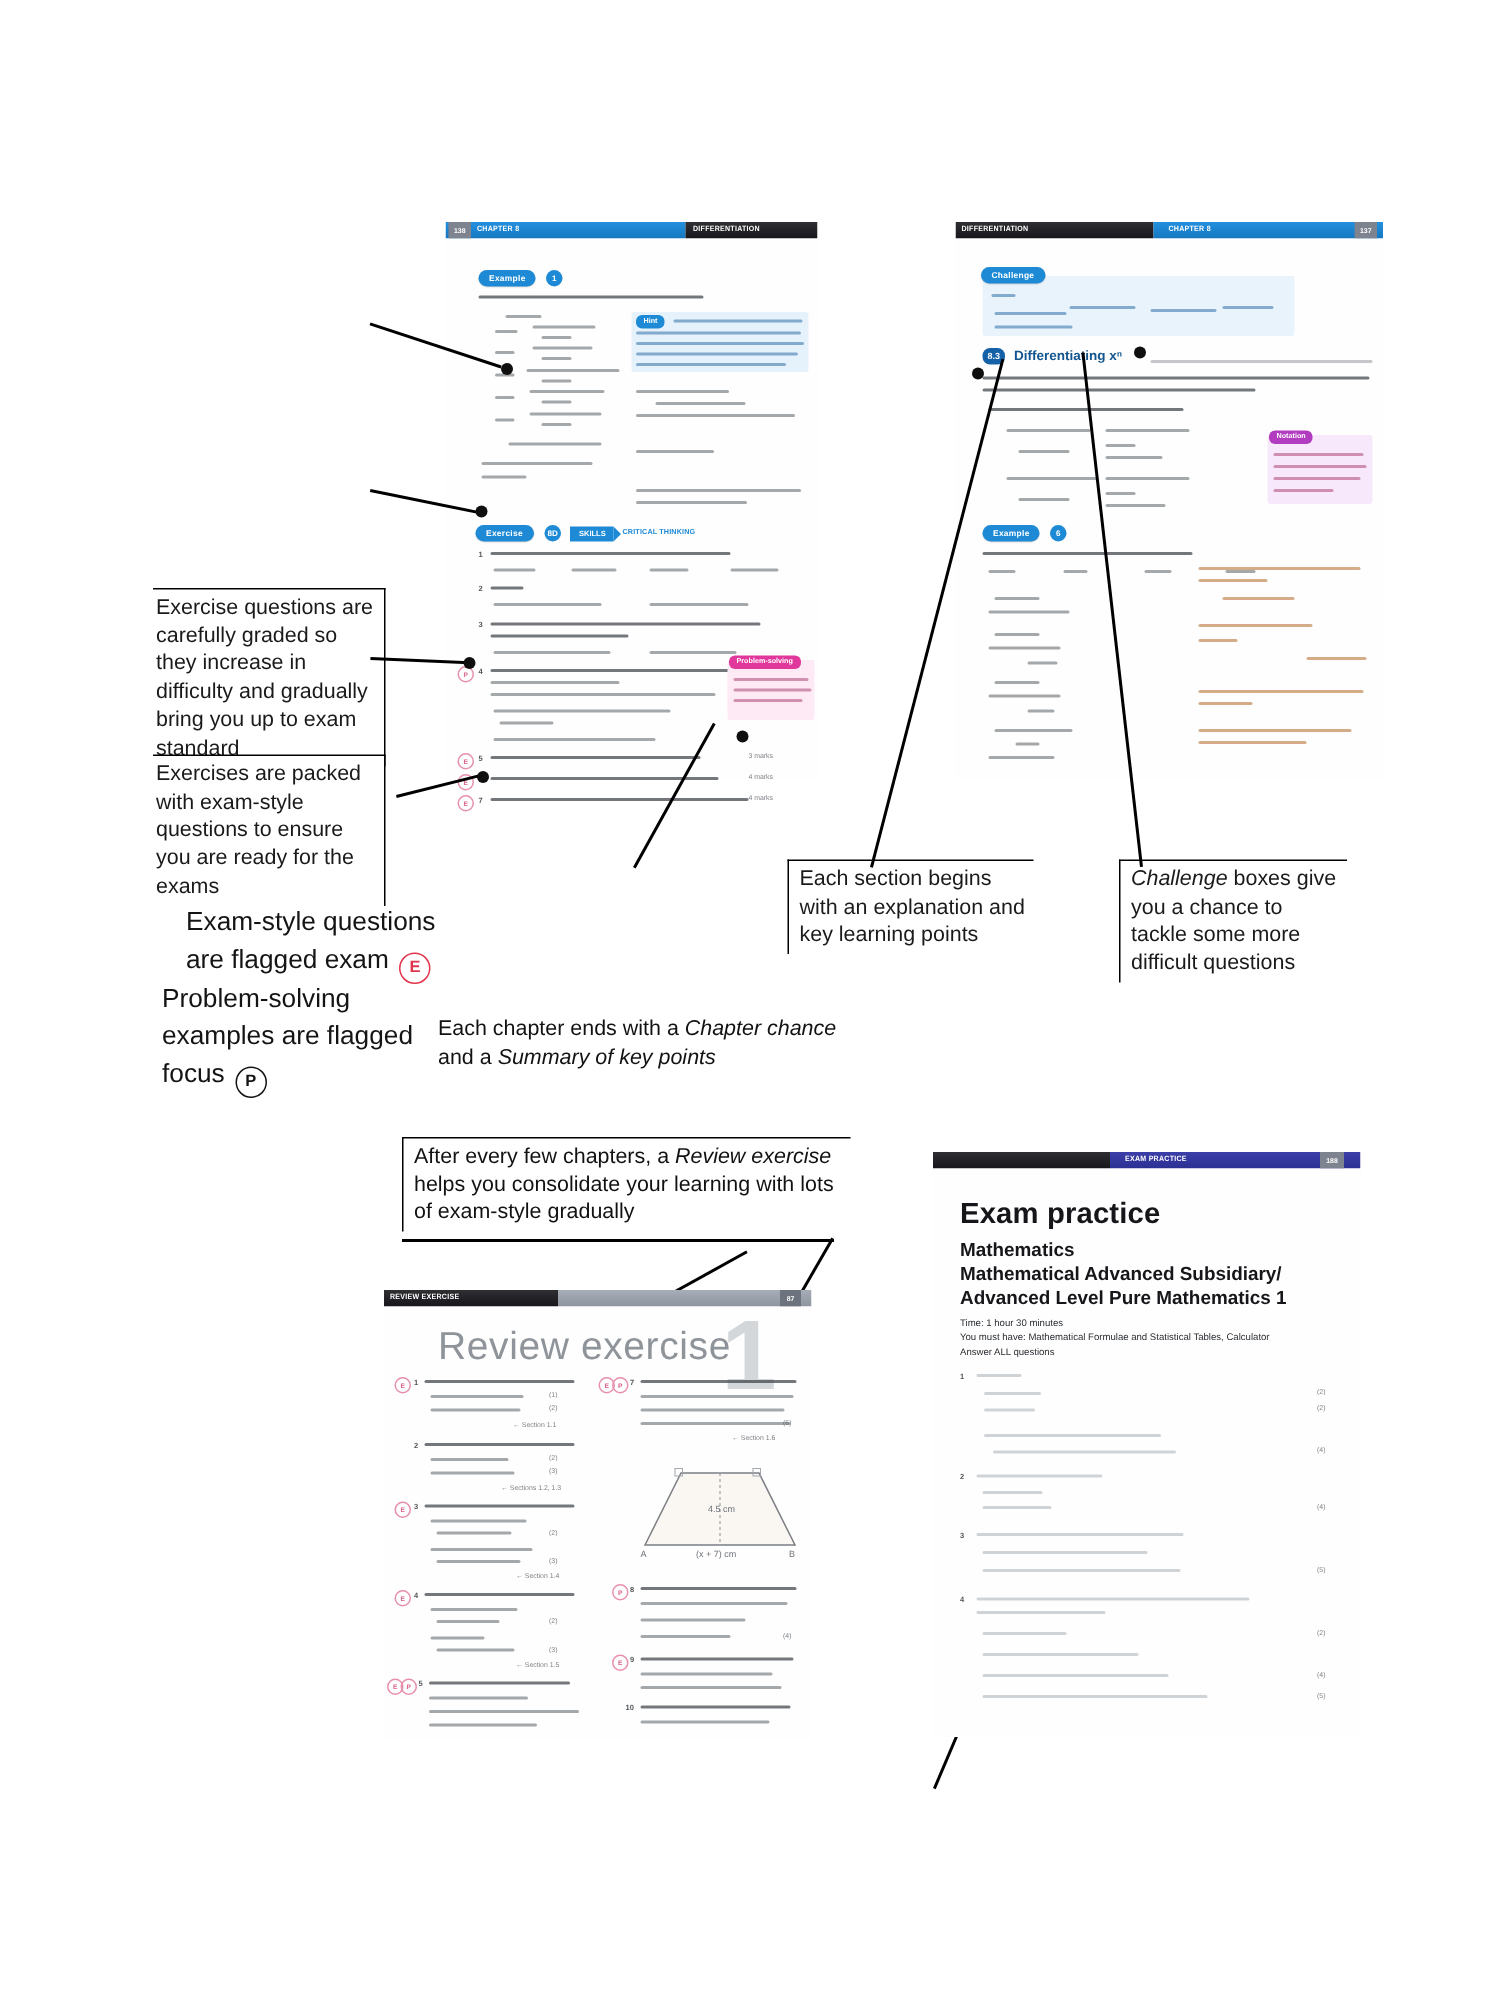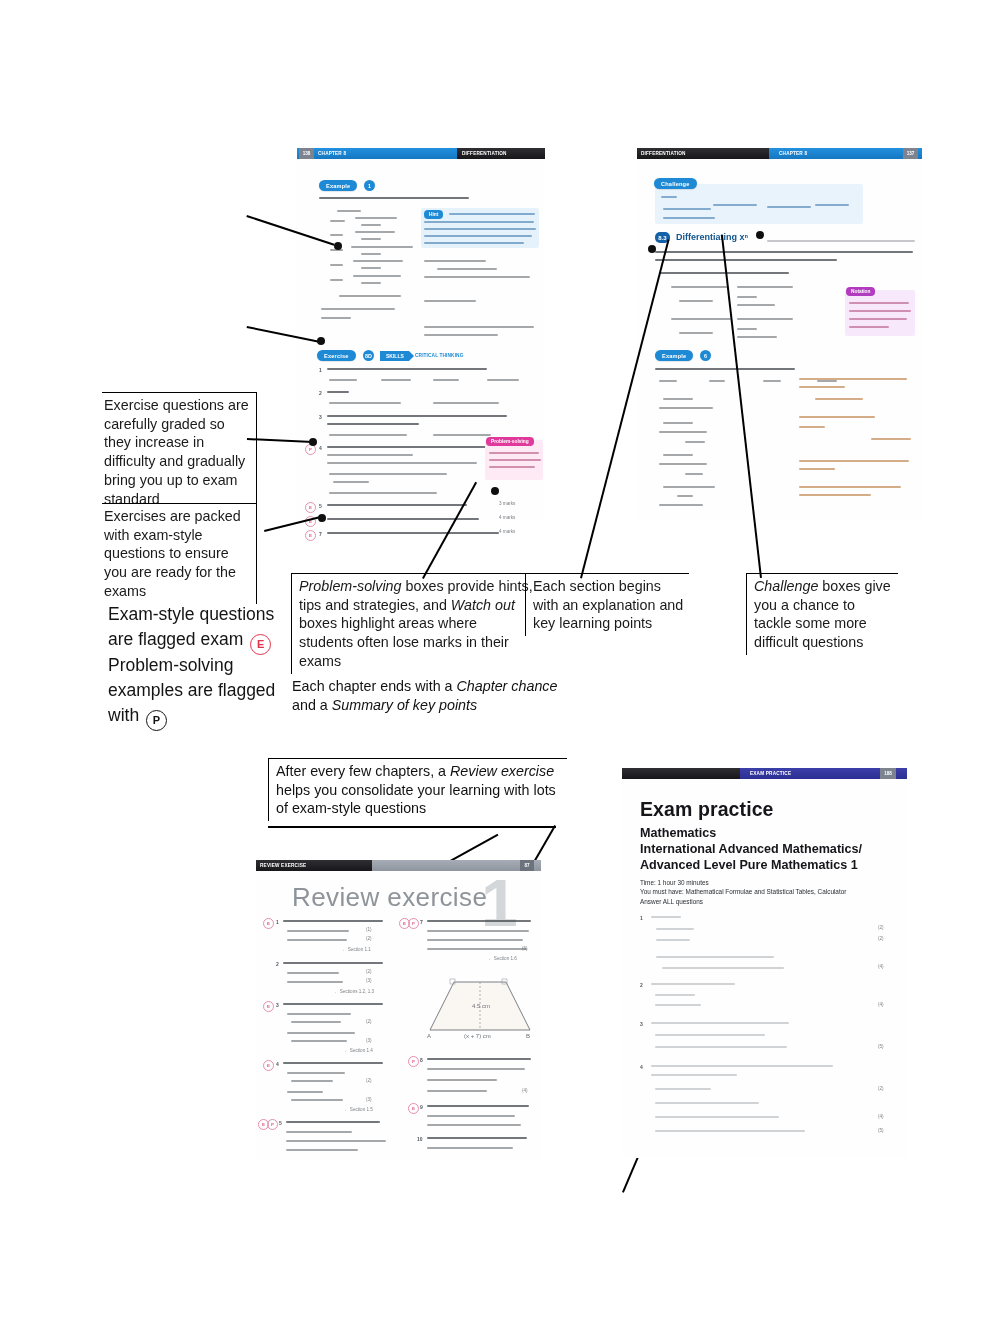--- a/index.html
+++ b/index.html
@@ -408,49 +408,46 @@
 
 
   <div class="leftcall" style="left:102px;top:392px;">
     <span class="ctext">Exercise questions are carefully graded so they increase in difficulty and gradually bring you up to exam standard</span>
   </div>
 
   <div class="leftcall" style="left:102px;top:503px;">
     <span class="ctext">Exercises are packed with exam-style questions to ensure you are ready for the exams</span>
   </div>
 
-  <div class="flagline" style="left:108px;top:602px;width:180px;">
+  <div class="flagline" style="left:124px;top:602px;width:180px;">
     <span>Exam-style questions</span><br>
     <span>are flagged exam </span><span class="badge badge-e">E</span>
   </div>
 
   <div class="flagline" style="left:108px;top:653px;width:185px;">
     <span>Problem-solving</span><br>
     <span>examples are flagged</span><br>
-    <span>with </span><span class="badge badge-p">P</span>
-  </div>
-
-  <div class="rightcall" style="left:291px;top:573px;width:235px;">
-    <i>Problem-solving</i><span> boxes provide hints, tips and strategies, and </span><i>Watch out</i><span> boxes highlight areas where students often lose marks in their exams</span>
-  </div>
+    <span>focus </span><span class="badge badge-p">P</span>
+  </div>
+
 
   <div class="rightcall" style="left:525px;top:573px;width:152px;">
     <span class="ctext">Each section begins with an explanation and key learning points</span>
   </div>
 
   <div class="rightcall" style="left:746px;top:573px;width:140px;">
     <i>Challenge</i><span> boxes give you a chance to tackle some more difficult questions</span>
   </div>
 
   <div class="callout" style="left:292px;top:677px;width:270px;">
     <span>Each chapter ends with a </span><i>Chapter chance</i><span> and a </span><i>Summary of key points</i>
   </div>
 
   <div class="callout br-l br-t" style="left:268px;top:758px;width:287px;padding:3px 4px 3px 7px;">
-    <span>After every few chapters, a </span><i>Review exercise</i><span> helps you consolidate your learning with lots of exam-style questions</span>
+    <span>After every few chapters, a </span><i>Review exercise</i><span> helps you consolidate your learning with lots of exam-style gradually</span>
   </div>
   <div class="conn" style="left:268px;top:826px;width:288px;height:1.6px;"></div>
 
   <div class="bookpage" style="left:256px;top:860px;width:285px;height:300px;">
     <div class="pg-hdr">
       <div class="hdr-seg" style="left:0;width:116px;background:linear-gradient(180deg,#2e2e33,#17171b);"></div>
       <div class="hdr-seg" style="left:116px;width:169px;background:linear-gradient(180deg,#a7adb6,#8f959f);"></div>
       <div class="hdr-lbl" style="left:4px;">REVIEW EXERCISE</div>
       <div class="hdr-pg" style="left:264px;width:14px;background:#6d737d;">
         <span>87</span>
@@ -552,21 +549,21 @@
       <div class="hdr-seg" style="left:118px;width:167px;background:linear-gradient(180deg,#3b3fa8,#2c2f92);"></div>
       <div class="hdr-lbl" style="left:128px;">EXAM PRACTICE</div>
       <div class="hdr-pg" style="left:258px;width:16px;background:#7e848f;">
         <span>188</span>
       </div>
     </div>
 
     <div id="exam-h1" style="left:18px;top:30px;">Exam practice</div>
     <div id="exam-h2" style="left:18px;top:58px;">
       <span>Mathematics</span><br>
-      <span>International Advanced Mathematics/</span><br>
+      <span>Mathematical Advanced Subsidiary/</span><br>
       <span>Advanced Level Pure Mathematics 1</span>
     </div>
     <div class="exam-meta" style="left:18px;top:110px;">
       <span>Time: 1 hour 30 minutes</span><br>
       <span>You must have: Mathematical Formulae and Statistical Tables, Calculator</span><br>
       <span>Answer ALL questions</span>
     </div>
 
     <div class="qn" style="left:18px;top:147px;">1</div>
     <div class="tl faint" style="left:29px;top:148px;width:30px;"></div>

